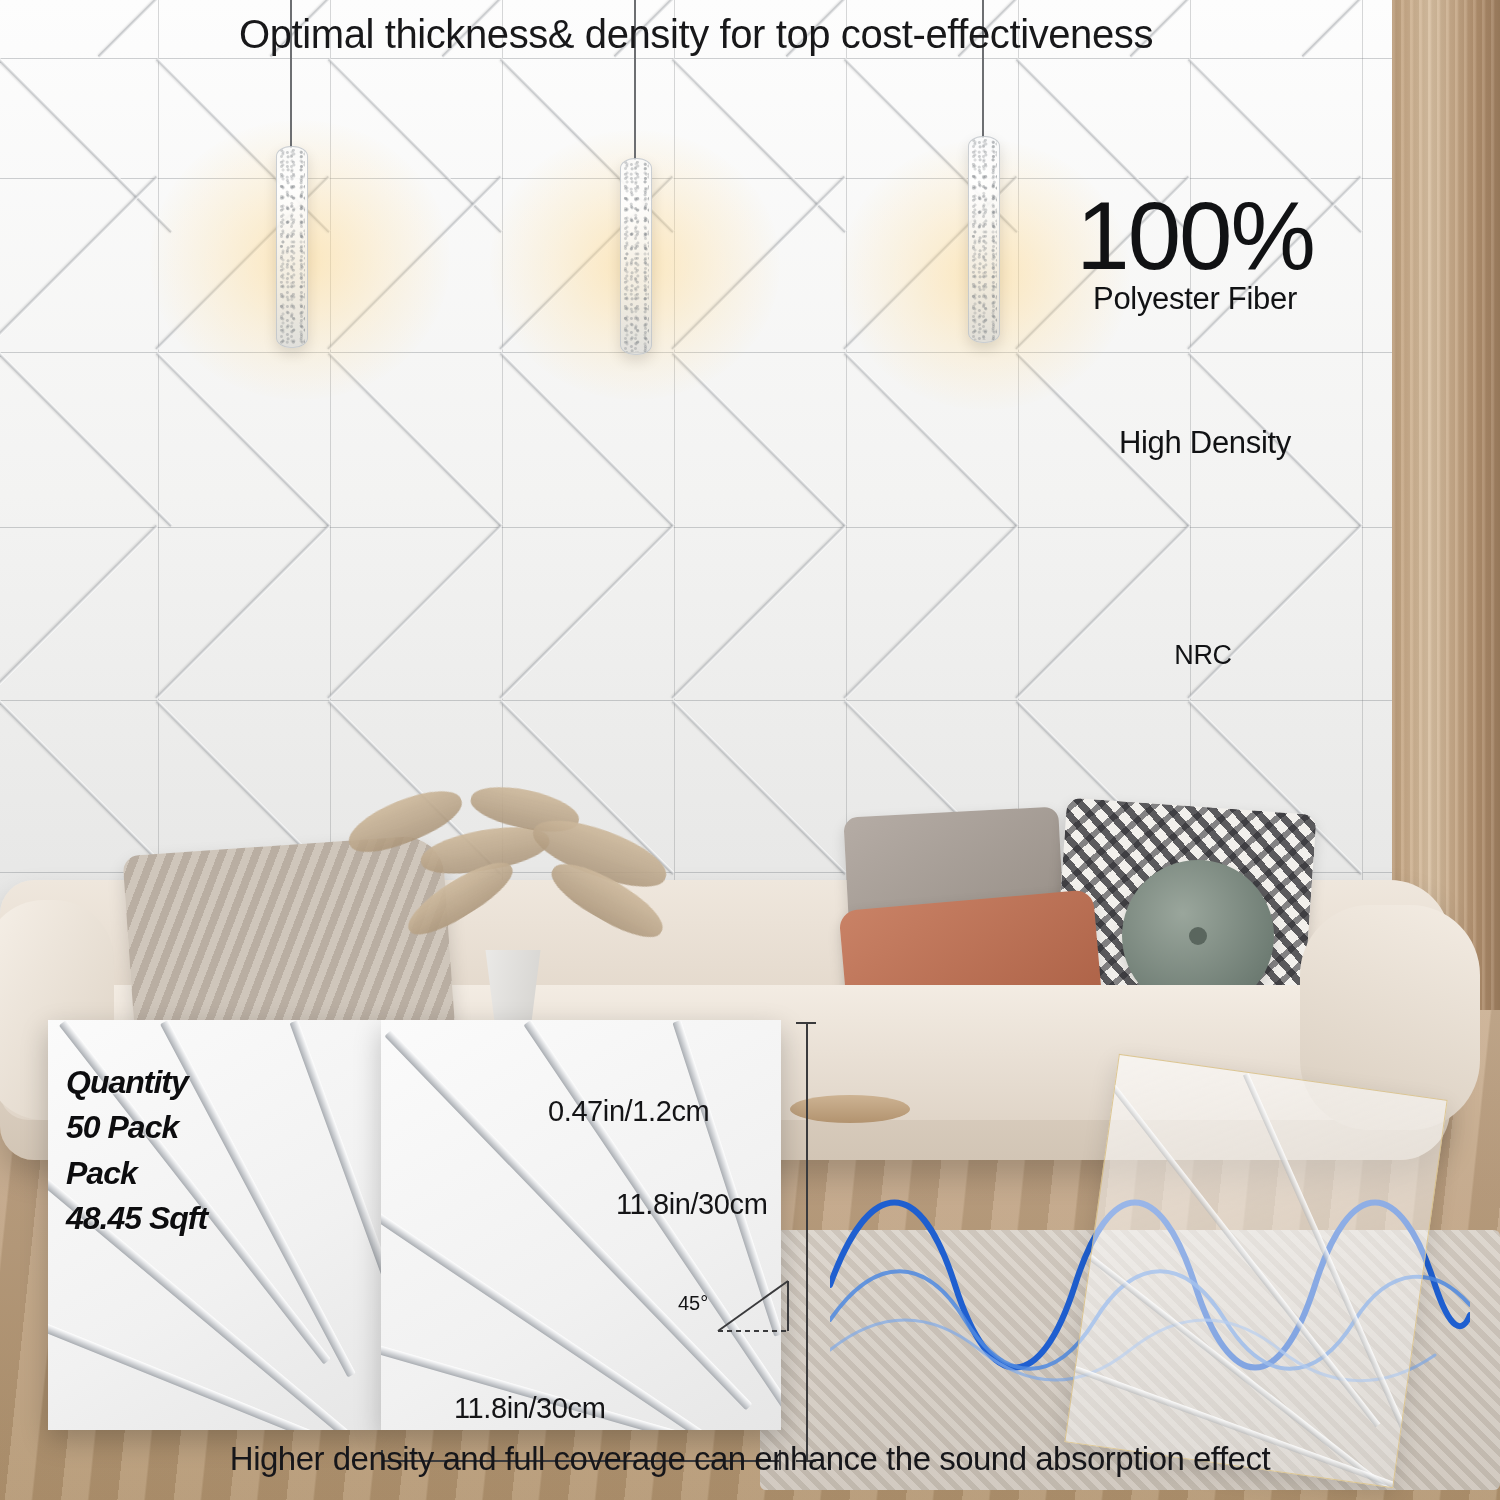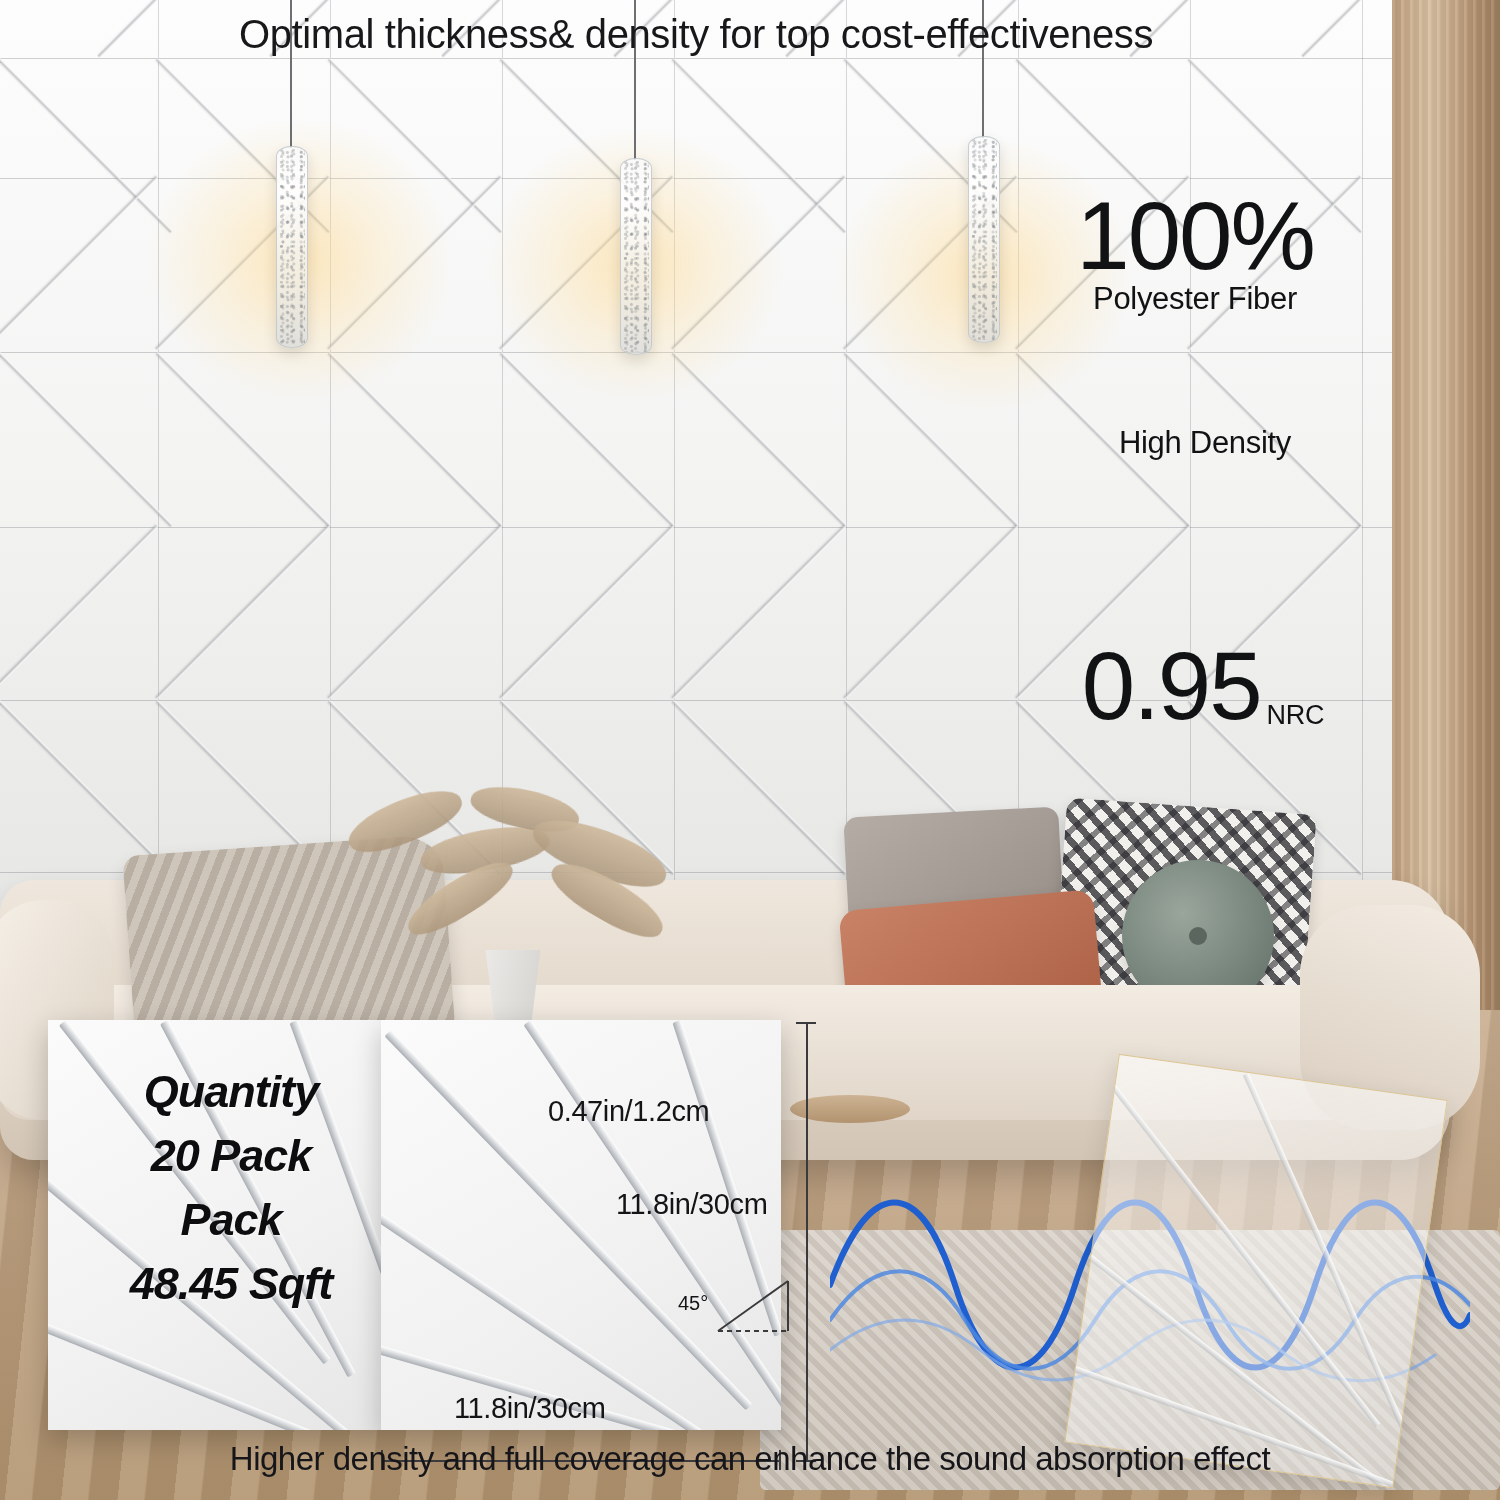--- a/index.html
+++ b/index.html
@@ -282,27 +282,26 @@
     background: linear-gradient(180deg,#ffffff 0%, #d8dadd 45%, #a9adb2 100%);
     transform-origin: 0 0;
     border-radius: 2px;
   }
 
   .qty-text {
     position: absolute;
     left: 66px; top: 1060px;
     width: 330px;
     color: #0d0d0f;
-    font-size: 45px;
+    font-size: 32px;
     font-weight: bold;
     font-style: italic;
     line-height: 1.42;
     letter-spacing: -1px;
     text-shadow: 0 1px 2px rgba(255,255,255,0.8);
-    text-align: center;
   }
 
   .dim-label {
     position: absolute;
     color: #141416;
     font-size: 29px;
     letter-spacing: -0.4px;
     white-space: nowrap;
   }
   .dim-line {
@@ -475,21 +474,20 @@
     </div>
     <div class="sub">Polyester Fiber</div>
   </div>
 
   <div class="stat" style="left:1040px; top:425px; width:330px;">
     <div class="sub">High Density</div>
   </div>
 
   <div class="stat" style="left:1028px; top:640px; width:350px;">
     <div class="stat-row">
-      <span class="big">0.95</span>
       <span class="unit">NRC</span>
     </div>
   </div>
 
   <div class="panel panel-left">
     <div class="pdiag" style="left:18px;  top:0px;   width:430px; transform:rotate(52deg);"></div>
     <div class="pdiag" style="left:120px; top:0px;   width:400px; transform:rotate(62deg);"></div>
     <div class="pdiag" style="left:-10px; top:150px; width:430px; transform:rotate(40deg);"></div>
     <div class="pdiag" style="left:-10px; top:300px; width:340px; transform:rotate(22deg);"></div>
     <div class="pdiag" style="left:250px; top:0px;   width:300px; transform:rotate(70deg);"></div>
@@ -498,21 +496,21 @@
   <div class="panel panel-right">
     <div class="pdiag" style="left:10px;  top:10px;  width:520px; transform:rotate(46deg);"></div>
     <div class="pdiag" style="left:150px; top:0px;   width:480px; transform:rotate(56deg);"></div>
     <div class="pdiag" style="left:-20px; top:180px; width:470px; transform:rotate(34deg);"></div>
     <div class="pdiag" style="left:-20px; top:320px; width:430px; transform:rotate(16deg);"></div>
     <div class="pdiag" style="left:300px; top:0px;   width:330px; transform:rotate(72deg);"></div>
   </div>
 
   <div class="qty-text">
     <div>Quantity</div>
-    <div>20 Pack</div>
+    <div>50 Pack</div>
     <div>Pack</div>
     <div>48.45 Sqft</div>
   </div>
 
   <div class="dim-line" style="left:806px; top:1022px; width:2px; height:440px;"></div>
   <div class="dim-line" style="left:796px; top:1022px; width:20px; height:2px;"></div>
   <div class="dim-line" style="left:796px; top:1460px; width:20px; height:2px;"></div>
   <div class="dim-line" style="left:381px; top:1460px; width:400px; height:2px;"></div>
   <div class="dim-line" style="left:381px; top:1450px; width:2px; height:20px;"></div>
   <div class="dim-line" style="left:779px; top:1450px; width:2px; height:20px;"></div>

